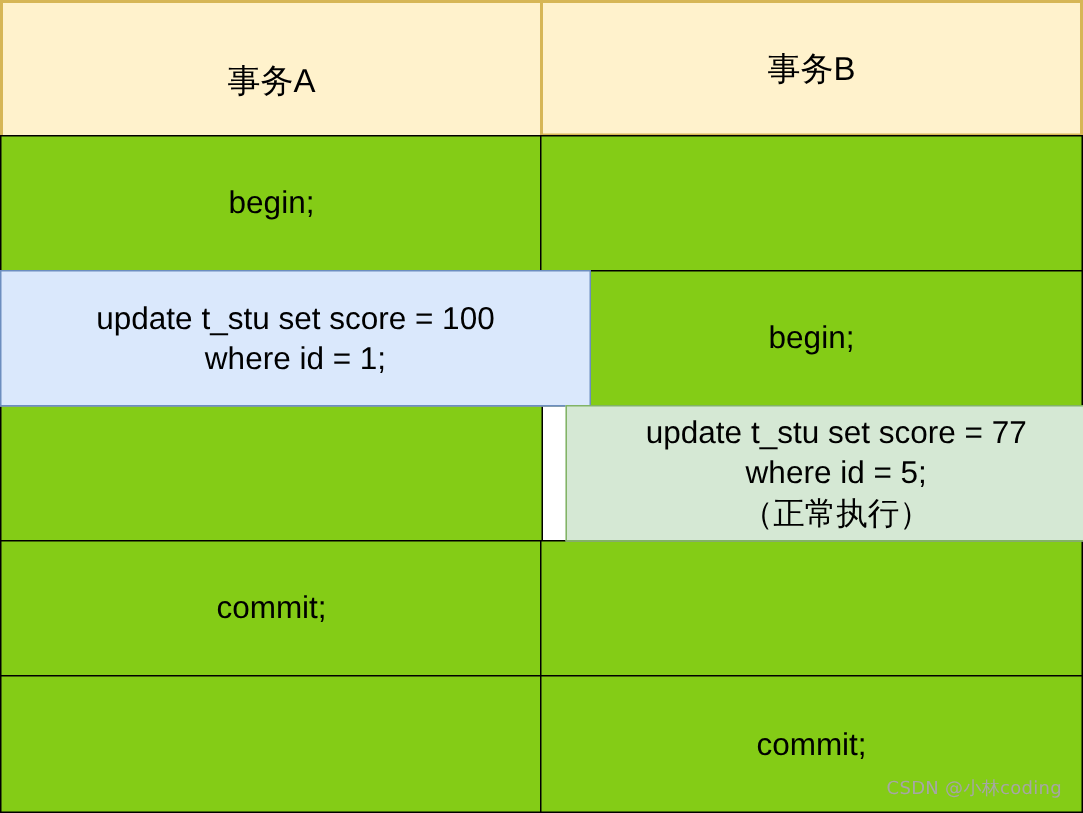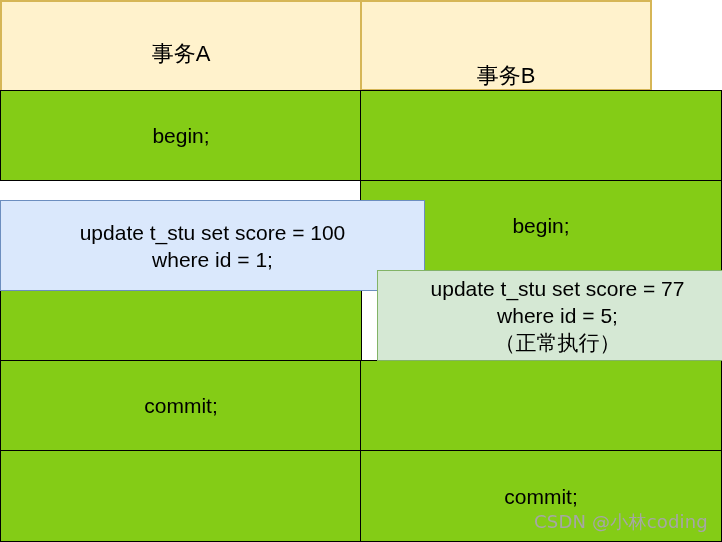--- a/index.html
+++ b/index.html
@@ -44,44 +44,44 @@
       z-index: 2;
     }
     .cell .txt {
       display: block;
     }
     .watermark {
       position: absolute;
       right: 14px;
       bottom: 8px;
       font-family: "DejaVu Sans", sans-serif;
-      font-size: 18px;
+      font-size: 12px;
       color: #a6a6a6;
       z-index: 5;
       letter-spacing: 0.2px;
     }
   </style>
 </head>
 <body>
 
 <div class="cell header" style="left:0px; top:0px; width:362px; height:107px;">
   <span class="txt">事务A</span>
 </div>
-<div class="cell header" style="left:360px; top:0px; width:292px; height:91px;align-items:flex-end;">
+<div class="cell header" style="left:360px; top:0px; width:362px; height:91px;">
   <span class="txt">事务B</span>
 </div>
 
 <div class="cell" style="left:0px; top:90px; width:362px; height:91px;">
   <span class="txt">begin;</span>
 </div>
 <div class="cell" style="left:360px; top:90px; width:362px; height:91px;">
   <span class="txt"></span>
 </div>
 
-<div class="cell blue" style="left:0px; top:180px; width:425px; height:91px;margin-top:20px;">
+<div class="cell blue" style="left:0px; top:180px; width:394px; height:91px;">
   <span class="txt">update t_stu set score = 100
 where id = 1;</span>
 </div>
 <div class="cell" style="left:360px; top:180px; width:362px; height:91px;">
   <span class="txt">begin;</span>
 </div>
 
 <div class="cell" style="left:0px; top:270px; width:362px; height:91px;">
   <span class="txt"></span>
 </div>

